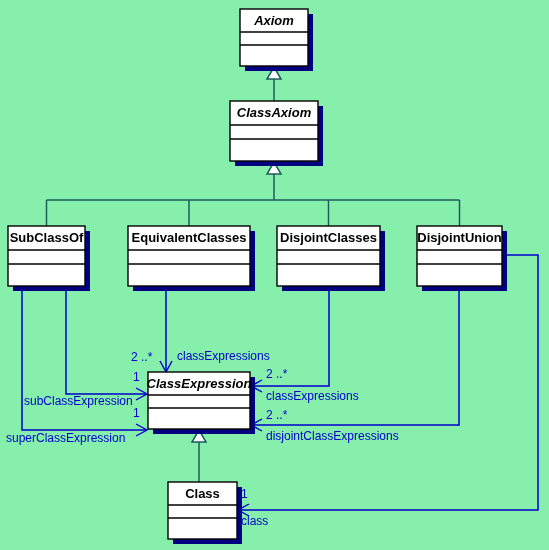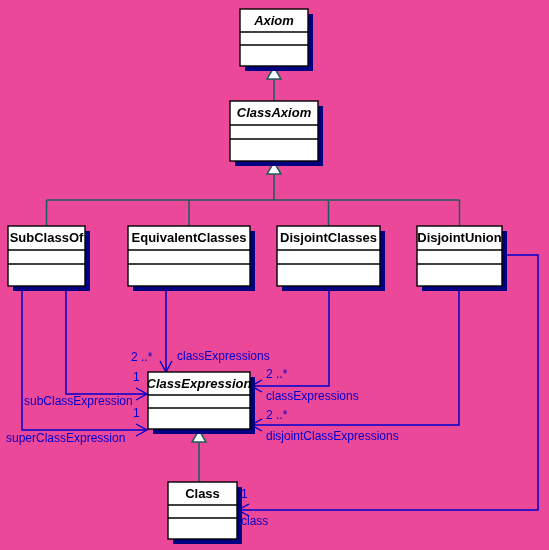--- a/index.html
+++ b/index.html
@@ -4,21 +4,21 @@
 <style>
   html, body {
     margin: 0;
     padding: 0;
     background: #ffffff;
   }
   #diagram-root {
     position: relative;
     width: 549px;
     height: 550px;
-    background: #ec4899;
+    background: #86efac;
     font-family: "Liberation Sans", sans-serif;
     overflow: hidden;
   }
   svg.canvas {
     position: absolute;
     left: 0;
     top: 0;
     width: 549px;
     height: 550px;
   }

